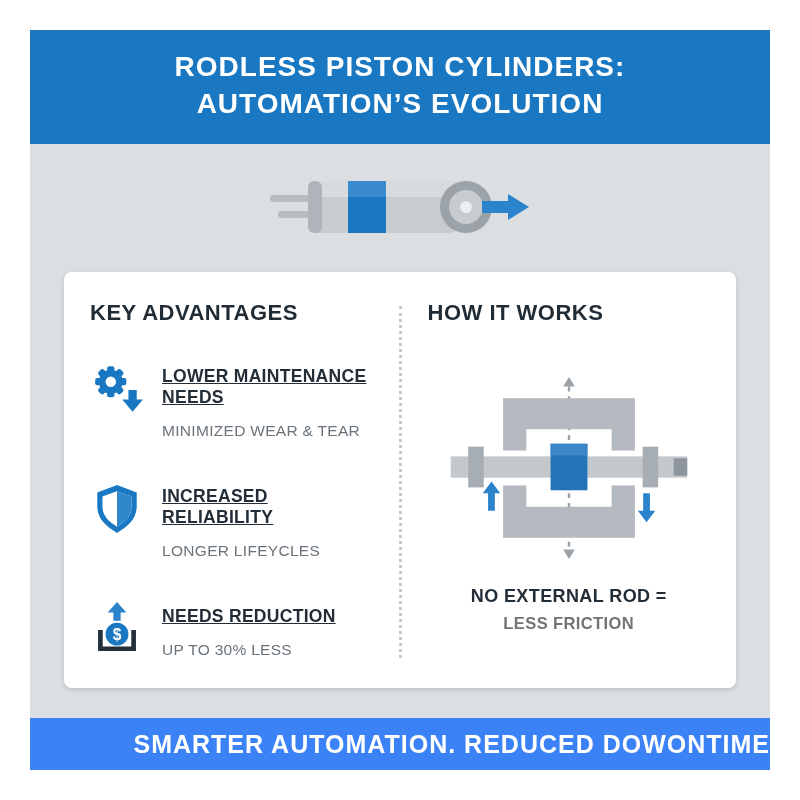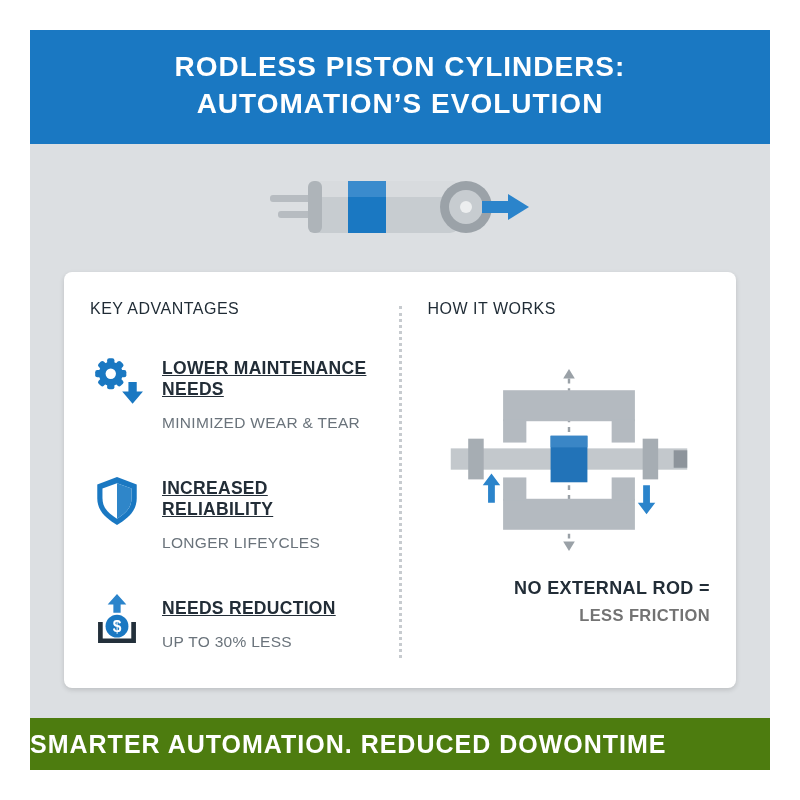--- a/index.html
+++ b/index.html
@@ -15,37 +15,37 @@
   
   .bodyarea { background:#dcdfe2; flex:1; padding:0 34px; display:flex; flex-direction:column; }
   .cylinder-wrap { height:128px; display:flex; align-items:center; justify-content:center; }
 
   
   .card { background:#ffffff; border-radius:8px; box-shadow:0 2px 5px rgba(0,0,0,.14);
           display:flex; padding:28px 0 24px; height:416px; }
   .col { flex:1; padding:0 26px; display:flex; flex-direction:column; }
   .divider { border-left:3px dotted #c7cbcf; margin:6px 0; }
 
-  .col-heading { font-size:16px; font-weight:normal; color:#1f2b35; letter-spacing:.5px; margin-bottom:36px; }
+  .col-heading { font-size:22px; font-weight:bold; color:#1f2b35; letter-spacing:.5px; margin-bottom:36px; }
   .col-right .col-heading { text-align:left; }
 
   .adv-item { display:flex; align-items:flex-start; gap:18px; margin-bottom:42px; }
   .adv-icon { width:54px; height:54px; flex:0 0 54px; }
   .adv-text { padding-top:4px; }
   .adv-title { font-size:17.5px; font-weight:bold; color:#222d37; letter-spacing:.3px;text-decoration:underline; }
   .adv-sub { font-size:15.5px; color:#6a737b; letter-spacing:.3px; margin-top:14px; }
 
   .diagram-wrap { display:flex; justify-content:center; margin:6px 0 18px; }
-  .hiw-caption { text-align:right; }
+  .hiw-caption { text-align:center; }
   .hiw-line1 { font-size:18px; font-weight:bold; color:#222d37; letter-spacing:.4px; }
   .hiw-line2 { font-size:16.5px; font-weight:bold; color:#737373; letter-spacing:.4px; margin-top:7px; }
 
   
-  .footer { background:#4d7c0f; color:#ffffff; height:52px; display:flex;
-            align-items:center; justify-content:flex-start; }
+  .footer { background:#3b82f6; color:#ffffff; height:52px; display:flex;
+            align-items:center; justify-content:flex-end; }
   .footer .tagline { font-size:25px; font-weight:bold; letter-spacing:1px; }
 </style>
 </head>
 <body>
 
 <div class="poster">
   <div class="inner">
 
     <div class="header">
       <div class="title">

